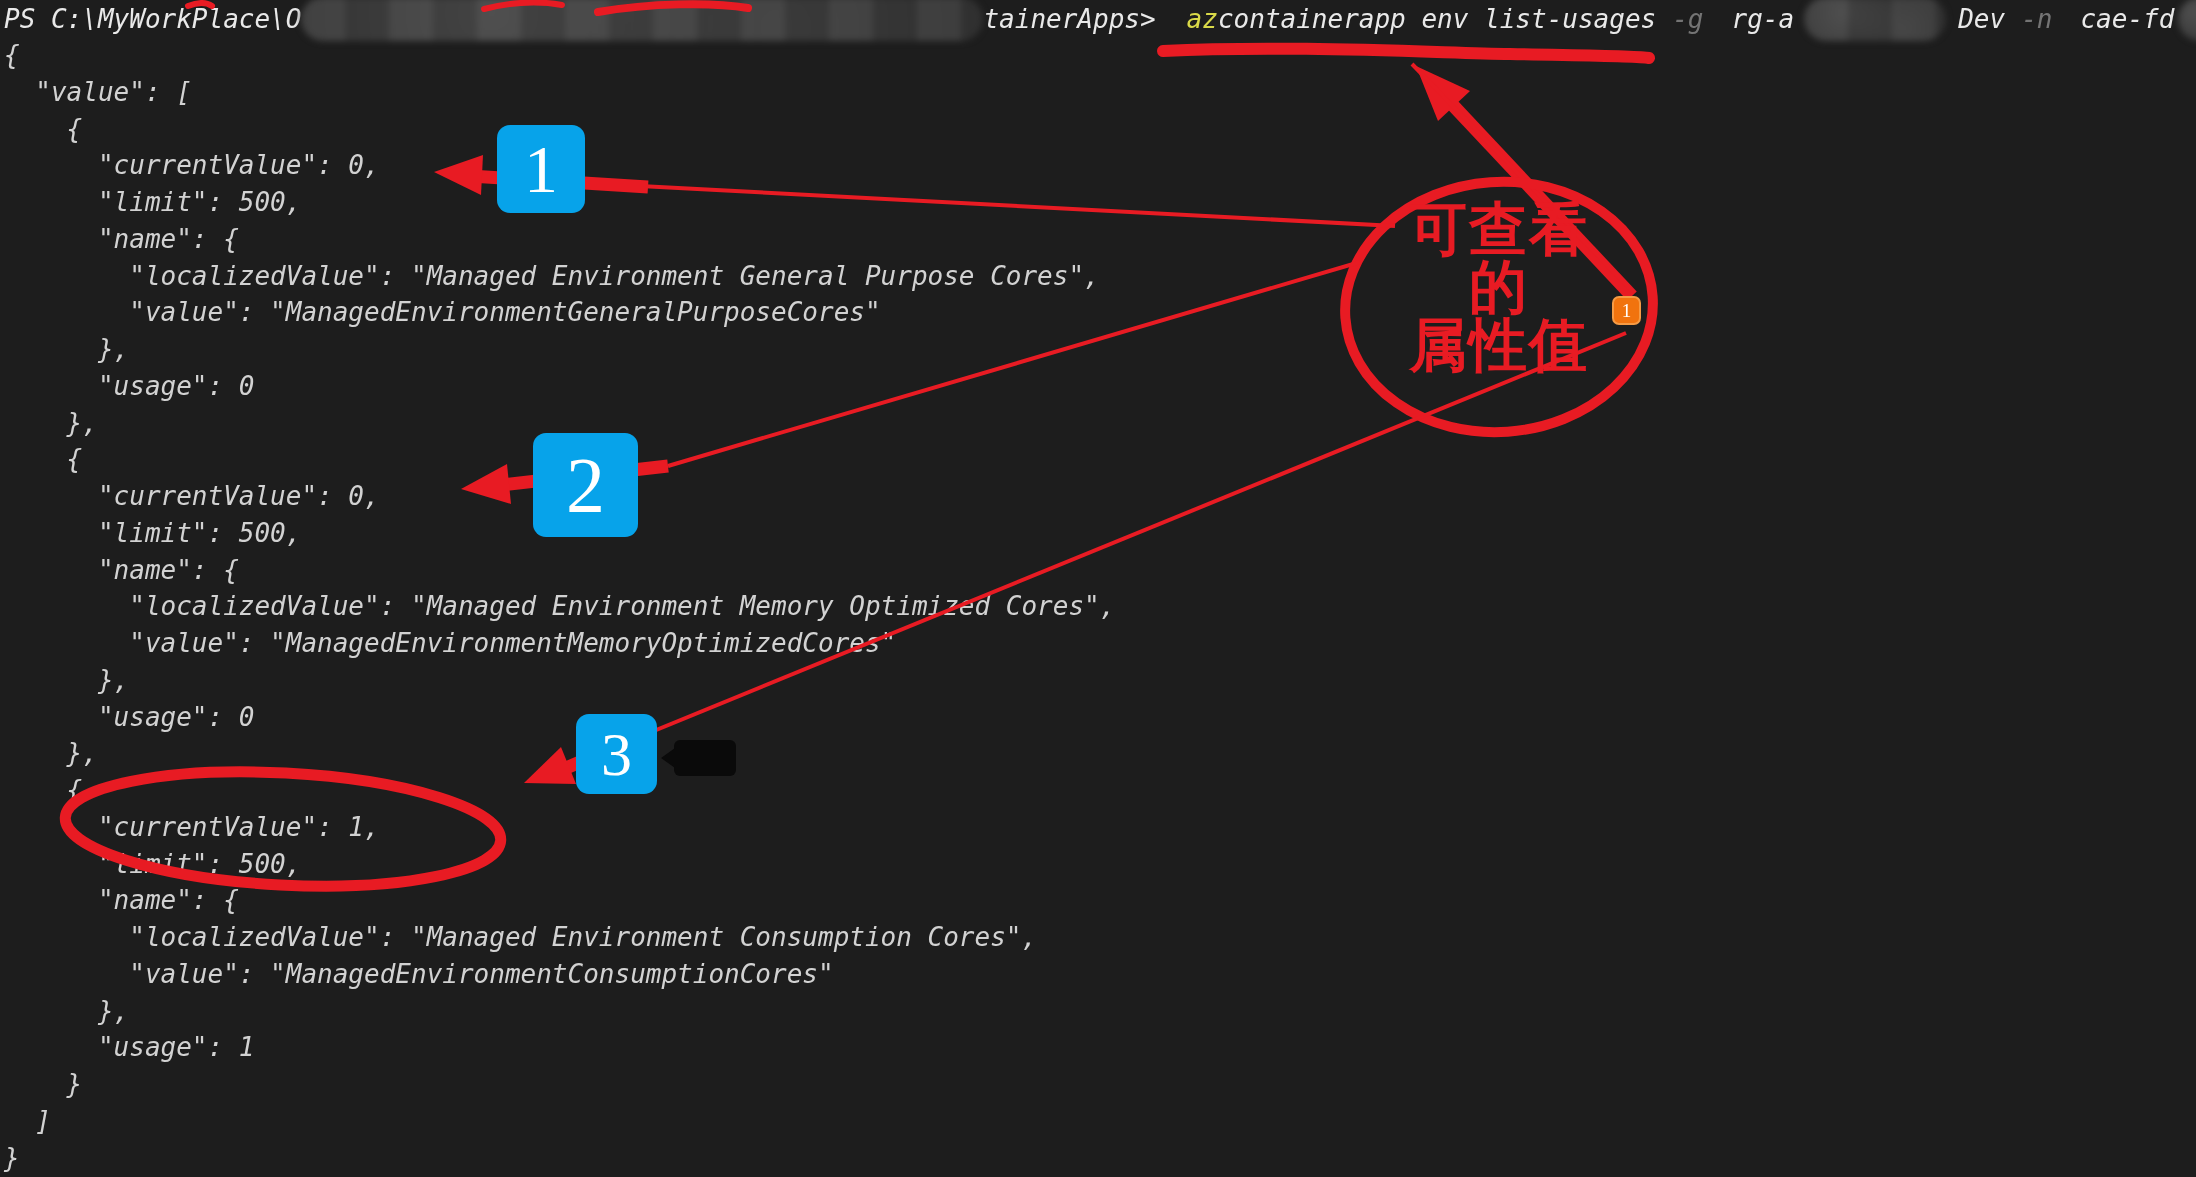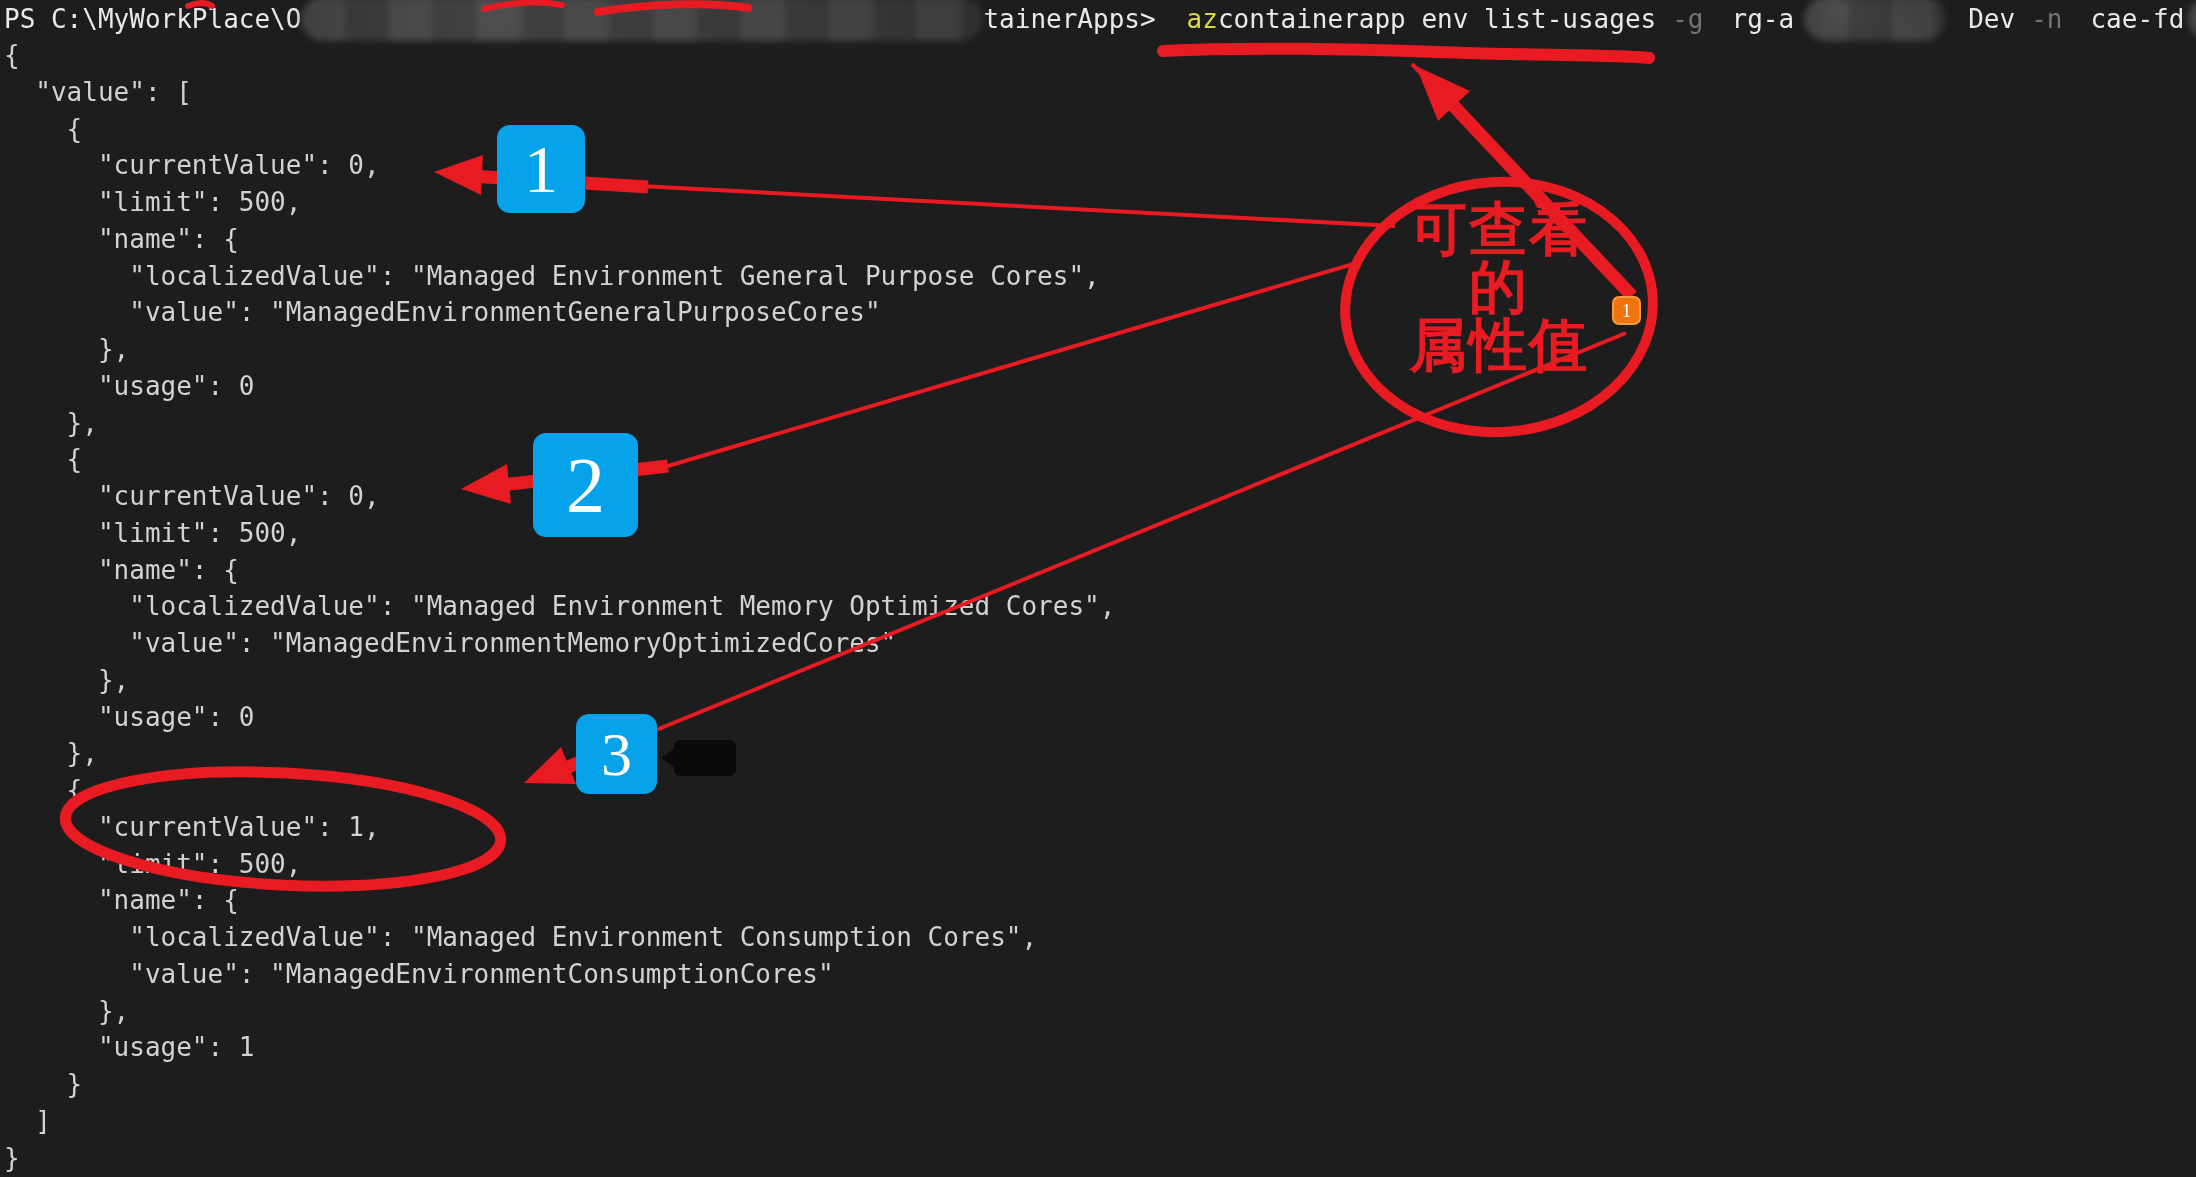--- a/index.html
+++ b/index.html
@@ -13,31 +13,31 @@
     --badge-orange:#f1730e;
   }
   *{box-sizing:border-box;}
   html,body{margin:0;padding:0;}
   body{
     width:2196px;height:1177px;
     background:var(--terminal-bg);
     overflow:hidden;position:relative;
     font-family:"DejaVu Sans Mono","Liberation Mono",monospace;
   }
-  .terminal{position:absolute;inset:0;z-index:1;}
+  .terminal{position:absolute;inset:0;z-index:1;font-style:italic;}
   .prompt-line{
     position:absolute;top:0;left:4px;height:38px;
     display:flex;align-items:center;
     font-size:26px;color:var(--prompt-text);white-space:pre;
   }
   .tok-az{color:var(--az-yellow);margin-left:31px;}
   .tok-cmd{}
   .tok-flag{color:var(--flag-gray);margin-left:16px;}
   .tok-arg{margin-left:28px;}
-  .tok-argjoin{margin-left:16px;}
+  .tok-argjoin{margin-left:6px;}
   .redaction{
     display:inline-block;height:44px;border-radius:22px;
     background:
       radial-gradient(circle at 28% 35%, rgba(255,255,255,0.10), transparent 55%),
       radial-gradient(circle at 70% 70%, rgba(255,255,255,0.06), transparent 50%),
       repeating-linear-gradient(90deg,#3b3b3b 0 44px,#2e2e2e 44px 88px),
       repeating-linear-gradient(0deg,rgba(255,255,255,0.04) 0 14px,rgba(0,0,0,0.10) 14px 28px),
       #333;
     filter:blur(3px);
     flex:none;

